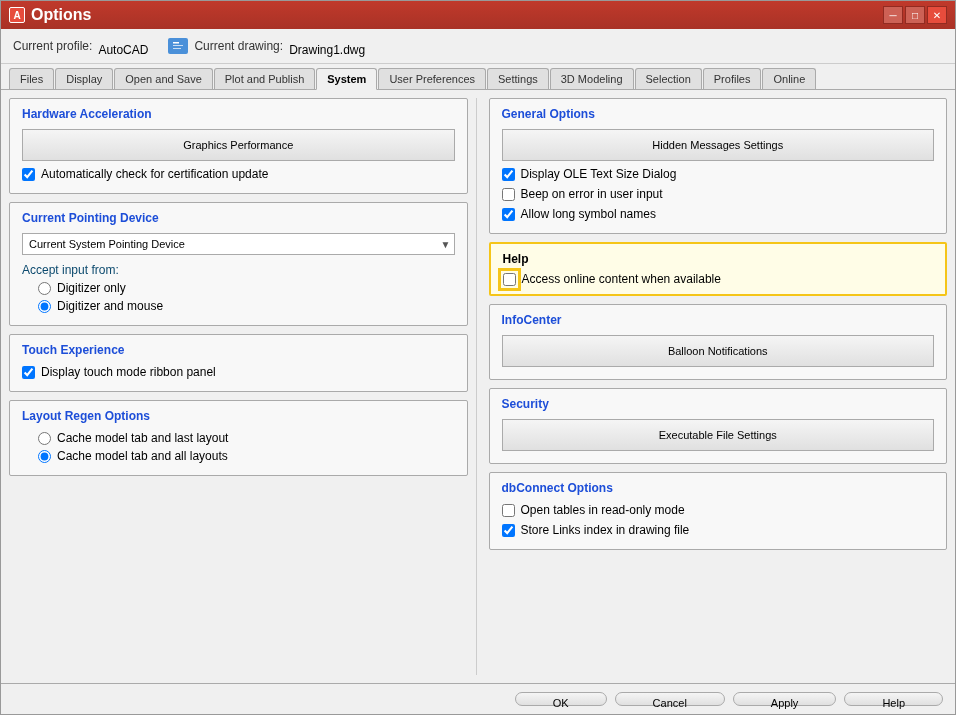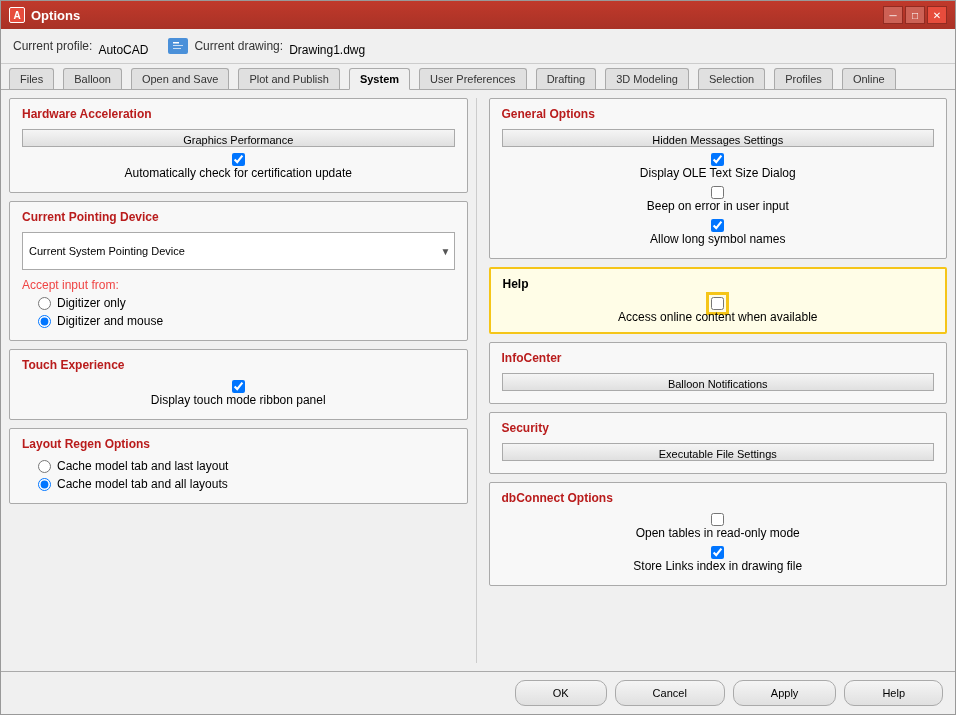--- a/index.html
+++ b/index.html
@@ -44,21 +44,21 @@
       border: 1px solid #fff;
       border-radius: 2px;
       display: flex;
       align-items: center;
       justify-content: center;
       font-size: 10px;
       color: white;
       font-weight: bold;
     }
     .title-text {
-      font-size: 13px;
+      font-size: 16px;
       font-weight: bold;
     }
     .title-controls {
       display: flex;
       gap: 2px;
     }
     .title-btn {
       width: 20px;
       height: 18px;
       background: #cd6155;
@@ -103,21 +103,21 @@
       background: #4a90d9;
       border-radius: 2px;
       display: flex;
       align-items: center;
       justify-content: center;
     }
     .tabs-bar {
       background: #f0f0f0;
       display: flex;
       padding: 4px 8px 0 8px;
-      gap: 8px;
+      gap: 0;
       border-bottom: 1px solid #aaa;
     }
     .tab {
       padding: 4px 10px;
       border: 1px solid #aaa;
       border-bottom: none;
       background: #e0e0e0;
       cursor: pointer;
       font-size: 11px;
       color: #333;
@@ -156,40 +156,39 @@
     }
     .section-box {
       border: 1px solid #aaa;
       background: #f8f8f8;
       padding: 8px 12px 12px 12px;
       border-radius: 2px;
     }
     .section-title {
       font-size: 12px;
       font-weight: bold;
-      color: #b91c1c;
+      color: #1d4ed8;
       margin-bottom: 8px;
     }
     .btn-normal {
       background: linear-gradient(to bottom, #f5f5f5, #e0e0e0);
       border: 1px solid #aaa;
       padding: 4px 12px;
       cursor: pointer;
       font-size: 11px;
       color: #000;
       width: 100%;
       text-align: center;
-      height: 18px;
+      height: 32px;
     }
     .checkbox-row {
       display: flex;
       align-items: center;
-      gap: 0;
+      gap: 6px;
       margin-top: 6px;
-      flex-direction: column;
     }
     .checkbox-row input[type="checkbox"] {
       width: 13px;
       height: 13px;
       cursor: pointer;
     }
     .radio-row {
       display: flex;
       align-items: center;
       gap: 6px;
@@ -207,34 +206,34 @@
       margin-top: 4px;
     }
     .dropdown-select {
       width: 100%;
       padding: 3px 24px 3px 6px;
       border: 1px solid #aaa;
       background: white;
       font-size: 11px;
       appearance: none;
       cursor: pointer;
-      height: 38px;
+      height: 22px;
     }
     .dropdown-arrow {
       position: absolute;
       right: 4px;
       top: 50%;
       transform: translateY(-50%);
       pointer-events: none;
       font-size: 10px;
       color: #555;
     }
     .accept-input-label {
       font-size: 12px;
-      color: #ef4444;
+      color: #0c4a6e;
       margin-top: 8px;
       margin-bottom: 4px;
     }
     .help-section {
       border: 2px solid #f5c518;
       background: #fffde7;
       padding: 8px 12px;
       border-radius: 2px;
     }
     .help-title {
@@ -252,21 +251,21 @@
       align-items: center;
     }
     .footer-btn {
       background: linear-gradient(to bottom, #f5f5f5, #e0e0e0);
       border: 1px solid #aaa;
       padding: 4px 37px;
       cursor: pointer;
       font-size: 11px;
       color: #000;
       min-width: 70px;
-      height: 26px;
+      height: 14px;
       border-radius: 10px;
     }
     .highlighted-checkbox {
       outline: 3px solid #f5c518;
       outline-offset: 2px;
       background: #fffde7;
     }
   </style>
 </head>
 <body>
@@ -299,26 +298,26 @@
             <rect x="3" y="9" width="8" height="1" fill="white" opacity="0.7"></rect>
           </svg>
       </div>
       <span class="profile-label">Current drawing:</span>
       <span class="profile-value">Drawing1.dwg</span>
     </div>
   </div>
 
   <div class="tabs-bar">
     <div class="tab">Files</div>
-    <div class="tab">Balloon</div>
+    <div class="tab">Display</div>
     <div class="tab">Open and Save</div>
     <div class="tab">Plot and Publish</div>
     <div class="tab active">System</div>
     <div class="tab">User Preferences</div>
-    <div class="tab">Drafting</div>
+    <div class="tab">Settings</div>
     <div class="tab">3D Modeling</div>
     <div class="tab">Selection</div>
     <div class="tab">Profiles</div>
     <div class="tab">Online</div>
   </div>
 
   <div class="content">
 
     <div class="left-panel">
 

